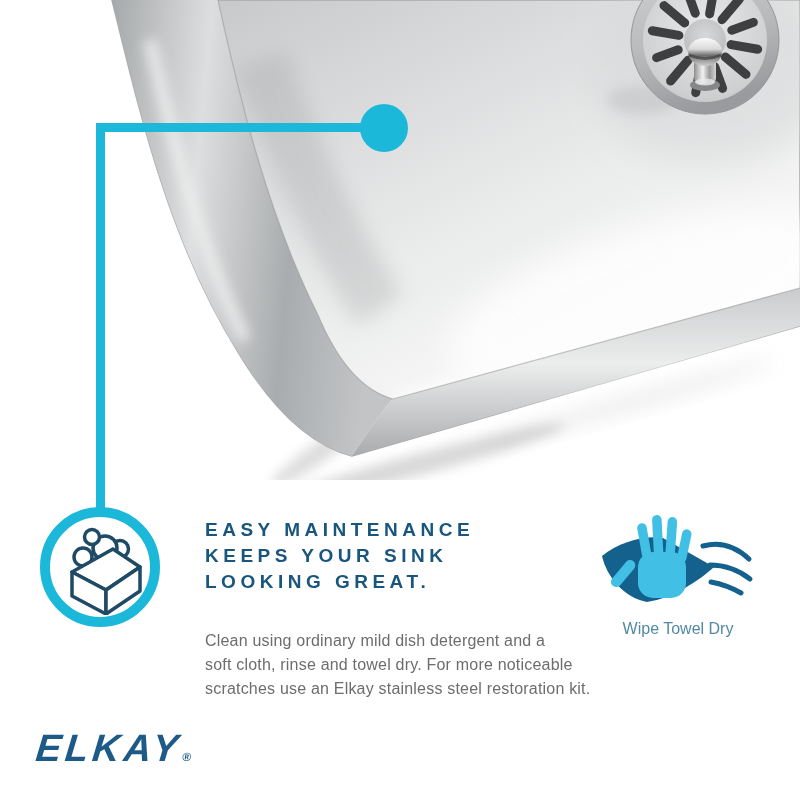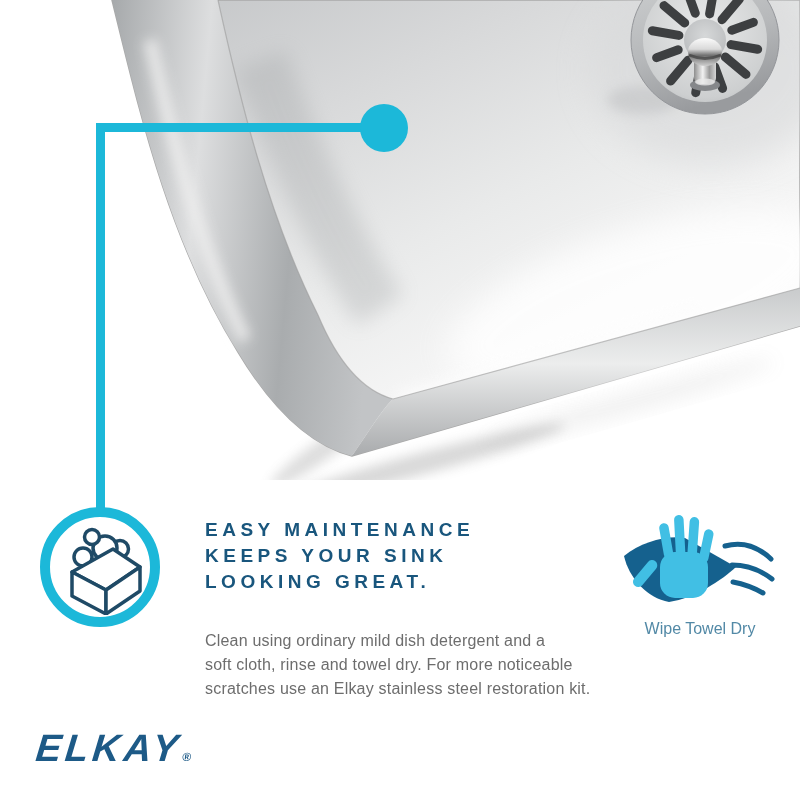--- a/index.html
+++ b/index.html
@@ -34,21 +34,21 @@
   .copy{position:absolute;left:205px;top:517px;width:440px;}
   .copy h1{
     margin:0;color:var(--headline-blue);font-size:19px;line-height:26px;
     letter-spacing:4.5px;font-weight:bold;white-space:pre-line;
   }
   .copy p{
     margin:34px 0 8px 0;color:var(--body-gray);font-size:16px;line-height:24px;
     letter-spacing:0.2px;white-space:pre-line;font-weight:normal;
   }
   
-  .wipe{position:absolute;left:615px;top:510px;width:170px;text-align:center;}
+  .wipe{position:absolute;left:593px;top:510px;width:170px;text-align:center;}
   .wipe svg{display:block;width:170px;height:108px;}
   .wipe-label{margin-top:2px;font-size:16px;color:var(--wipe-label-blue);}
   .cls-towel{fill:var(--towel-blue);}
   .cls-hand{fill:var(--hand-cyan);}
   .cls-arc{fill:none;stroke:var(--towel-blue);stroke-width:5;stroke-linecap:round;}
   
   .logo{
     position:absolute;left:36px;top:727px;color:var(--logo-blue);
     font-weight:bold;font-style:italic;font-size:38px;letter-spacing:4px;
     transform:skewX(-6deg);

